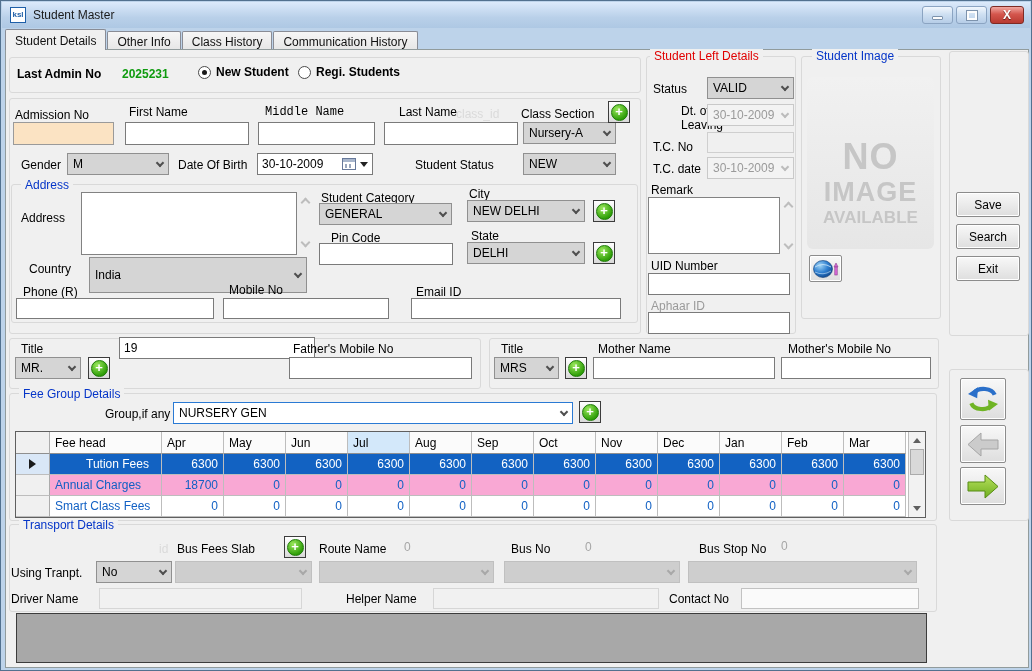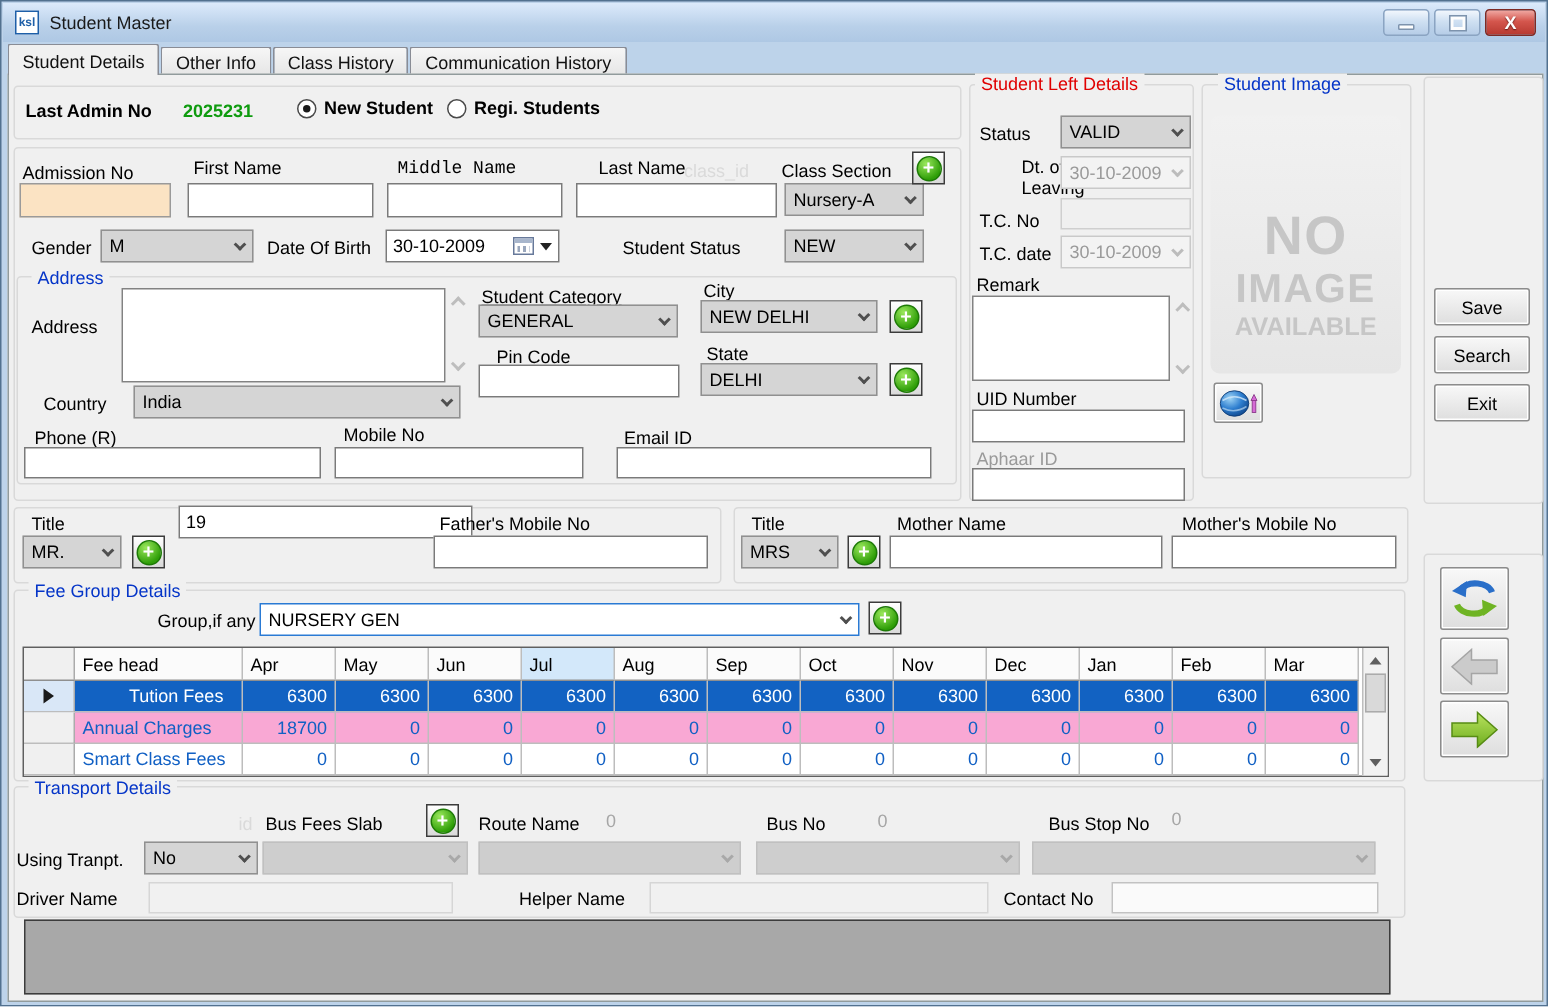--- a/index.html
+++ b/index.html
@@ -208,21 +208,21 @@
   <div class="lbl" style="left:470px;top:228px;">State</div>
   <div class="combo" style="left:466px;top:241px;width:118px;height:22px;">
     <span class="cv">DELHI</span>
     <span class="chev"></span>
   </div>
   <div class="plus" style="left:592px;top:241px;">
       <span class="ball">+</span>
     </div>
 
   <div class="lbl" style="left:28px;top:261px;">Country</div>
-  <div class="combo" style="left:88px;top:256px;width:218px;height:22px;">
+  <div class="combo" style="left:88px;top:256px;width:218px;height:36px;">
     <span class="cv">India</span>
     <span class="chev"></span>
   </div>
 
   <div class="lbl" style="left:22px;top:284px;">Phone (R)</div>
   <div class="tb" style="left:15px;top:297px;width:198px;height:21px;"></div>
   <div class="lbl" style="left:228px;top:282px;">Mobile No</div>
   <div class="tb" style="left:222px;top:297px;width:166px;height:21px;"></div>
   <div class="lbl" style="left:415px;top:284px;">Email ID</div>
   <div class="tb" style="left:410px;top:297px;width:210px;height:21px;"></div>

